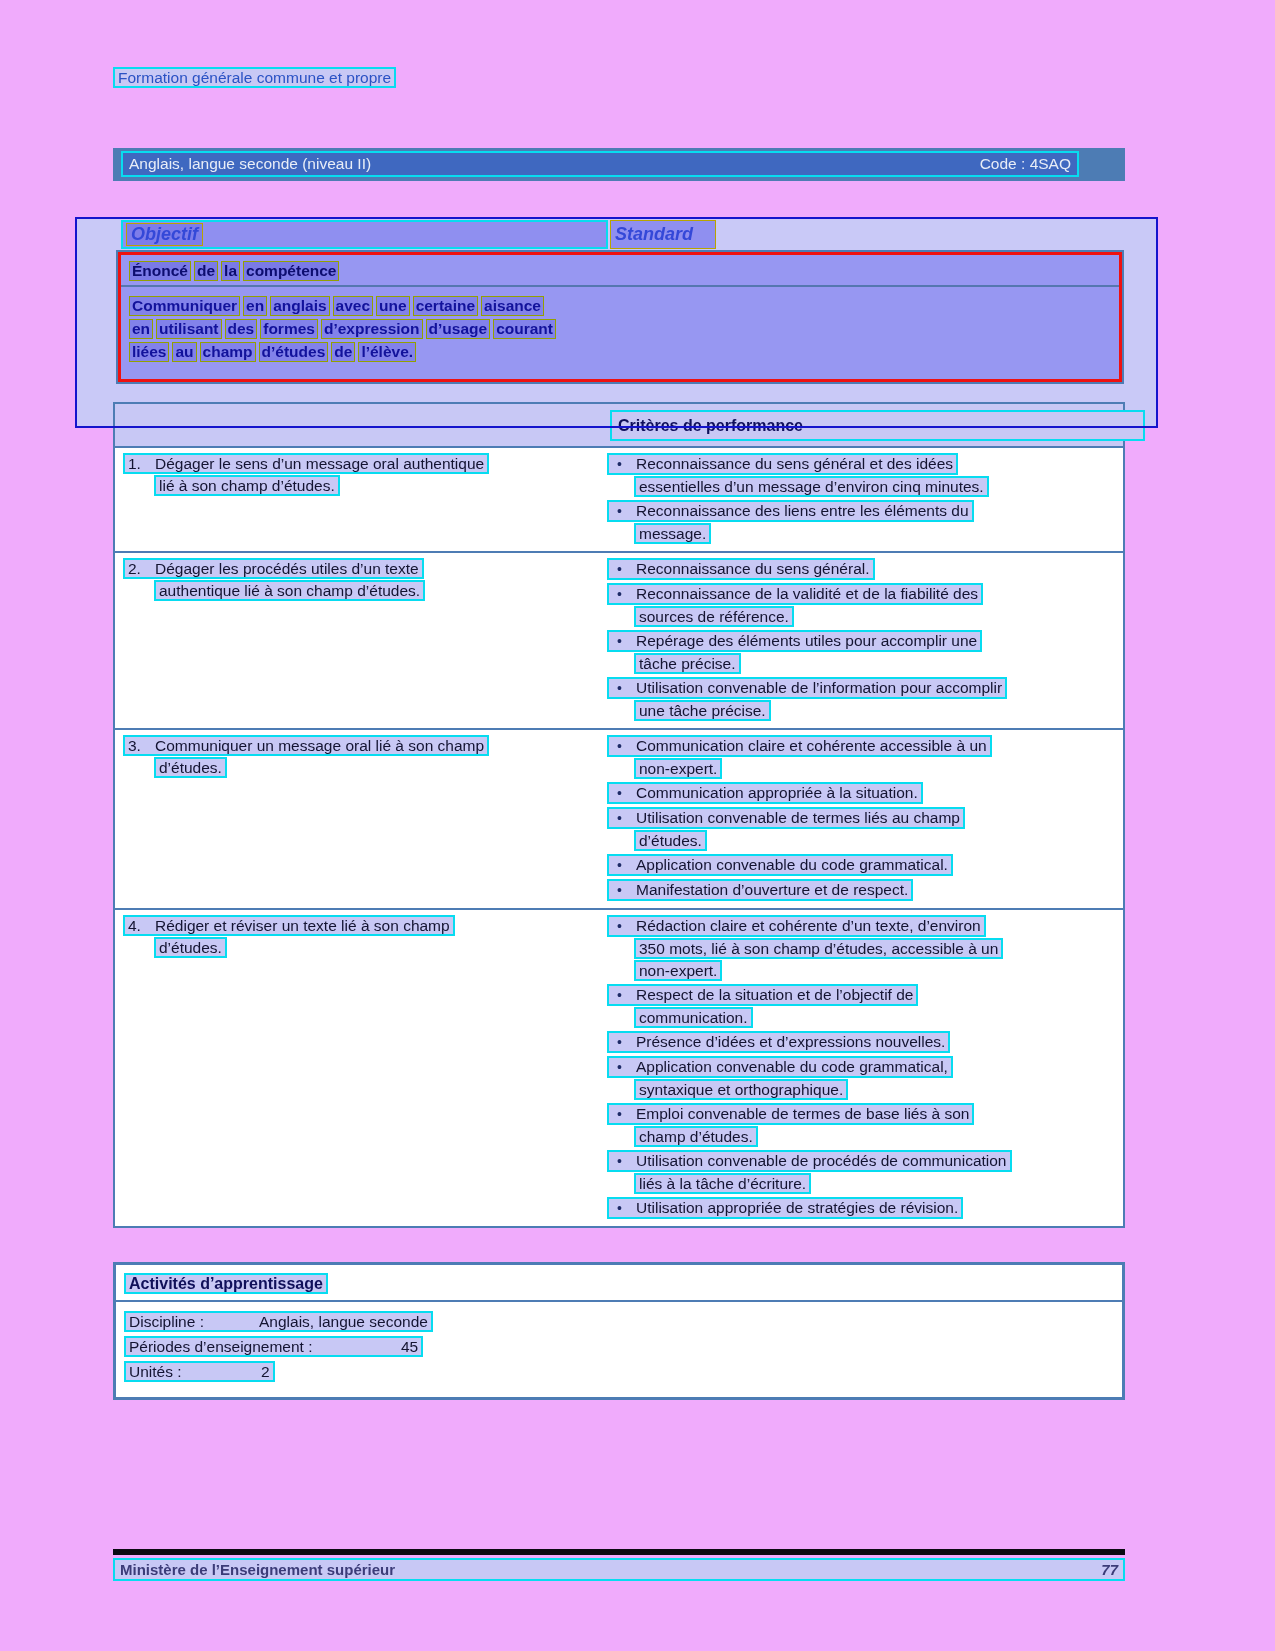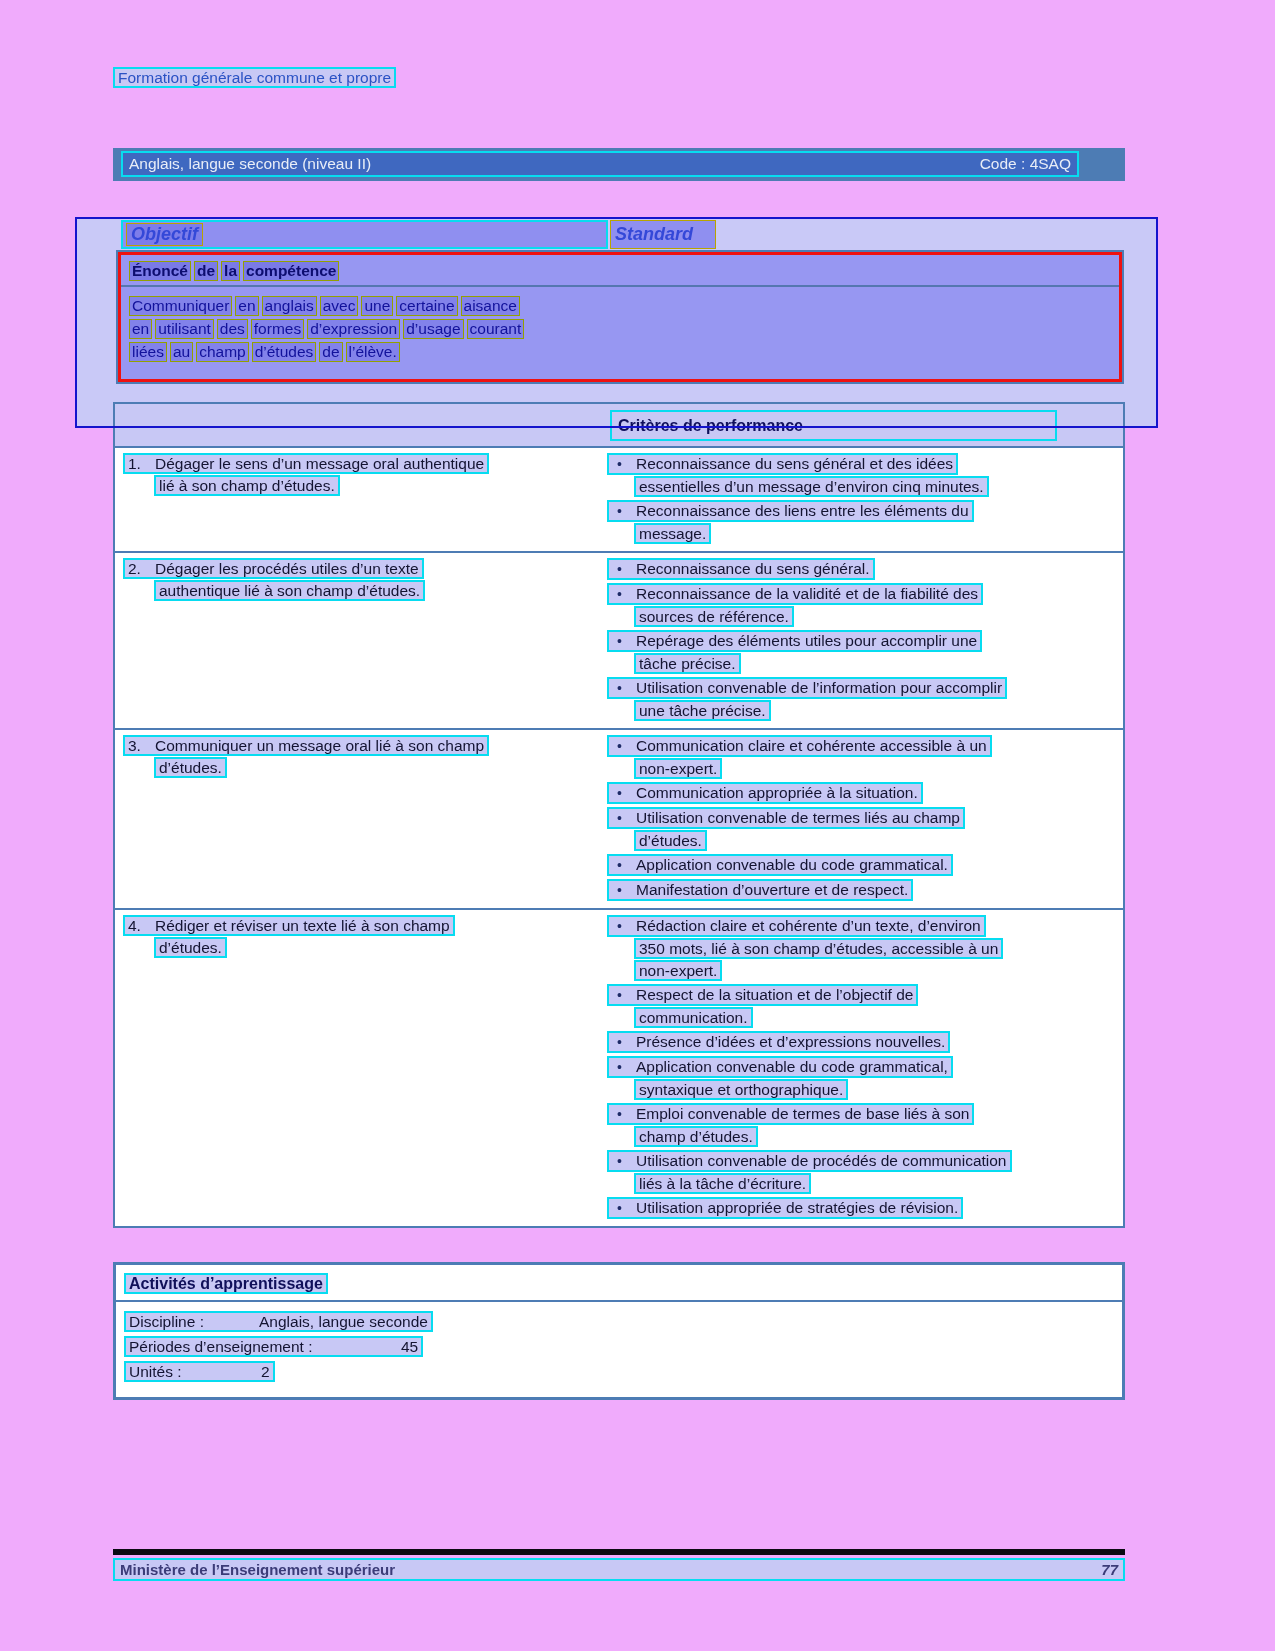--- a/index.html
+++ b/index.html
@@ -51,40 +51,40 @@
   .heading-standard {
     position: absolute; left: 610px; top: 220px; width: 106px; height: 29px; z-index: 10;
     background: var(--heading_fill_purple, #8f8ff0); border: 1px solid #b8a400;
     display: flex; align-items: center; padding-left: 4px;
     color: var(--heading_text_blue, #3448d8); font-weight: bold; font-style: italic; font-size: 18px;
   }
   
   .enonce { position: absolute; left: 116px; top: 250px; width: 1008px; height: 134px; border: 2px solid var(--table_border_steel, #4d7cb4); z-index: 10; }
   .enonce-inner { width: 100%; height: 100%; border: 3px solid var(--enonce_border_red, #ee1111); background: var(--enonce_fill, #9797f2); }
   .enonce-title-row { padding: 6px 8px 4px 8px; border-bottom: 2px solid #5577b0; text-decoration: underline; }
-  .enonce-body { padding: 6px 8px; }
+  .enonce-body { padding: 6px 8px; font-weight: bold; }
   .enonce-line { margin: 3px 0; white-space: nowrap; }
   .word {
     display: inline-block; border: 1px solid var(--word_box_border_olive, #93a000);
     background: var(--word_box_fill, #8282ea); color: #12129b;
     padding: 0 2px; margin-right: 3px; font-size: 15.5px; line-height: 18px;
   }
   .title-word { font-weight: bold; color: #0d0d70; background: #7a7ae6; }
   
   .main-table { position: absolute; left: 113px; top: 402px; width: 1012px; border: 2px solid var(--table_border_steel, #4d7cb4); background: #ffffff; z-index: 10; }
   .thead { height: 44px; background: var(--highlight_fill_lavender, #c8c8f5); border-bottom: 2px solid var(--table_border_steel, #4d7cb4); position: relative; }
   .thead-hl {
     position: absolute; top: 6px; height: 31px;
     background: var(--highlight_fill_lavender, #c8c8f5);
     border: 2px solid var(--highlight_border_cyan, #07dcf0);
     display: flex; align-items: center; padding-left: 6px;
     font-weight: bold; font-size: 16px; color: var(--header_text_navy, #10105a);
   }
   .thead-left { left: 7px; width: 486px; }
-  .thead-right { left: 495px; width: 447px; }
+  .thead-right { left: 495px; width: 535px; }
   .trow { display: flex; padding: 4px 0 4px 0; }
   .trow + .trow { border-top: 2px solid var(--table_border_steel, #4d7cb4); }
   .cell-left { width: 492px; padding-left: 8px; }
   .cell-right { flex: 1; }
   .line-row { margin: 1px 0; }
   .elem-cont { margin-left: 31px; }
   .num { display: inline-block; width: 27px; }
   .crit-group { margin-bottom: 3px; }
   .crit-cont { margin-left: 27px; }
   .bullet { display: inline-block; width: 24px; padding-left: 5px; color: #1d2a66; font-size: 14px; }

